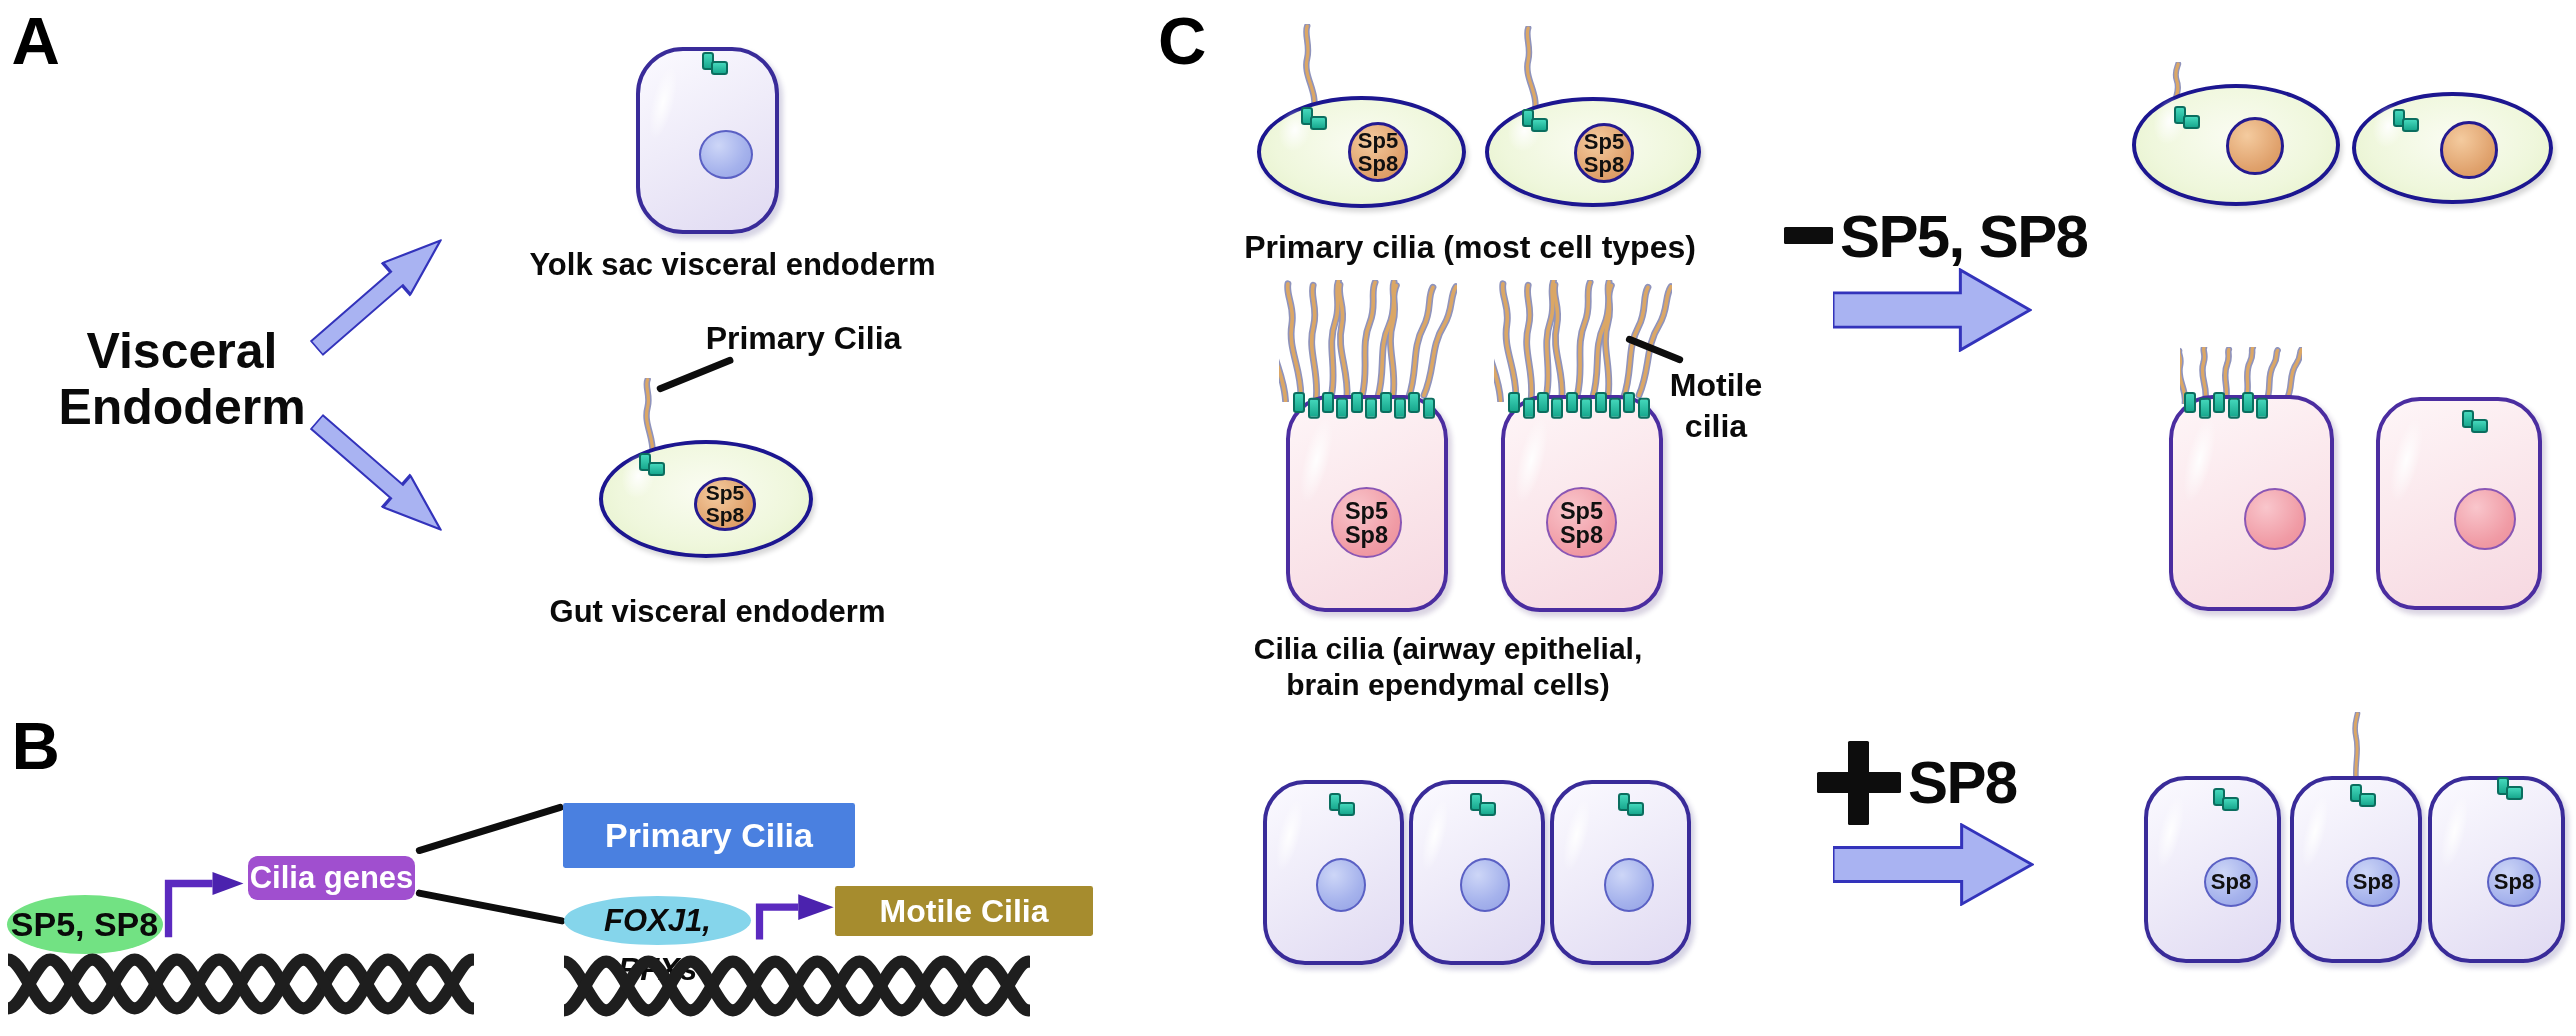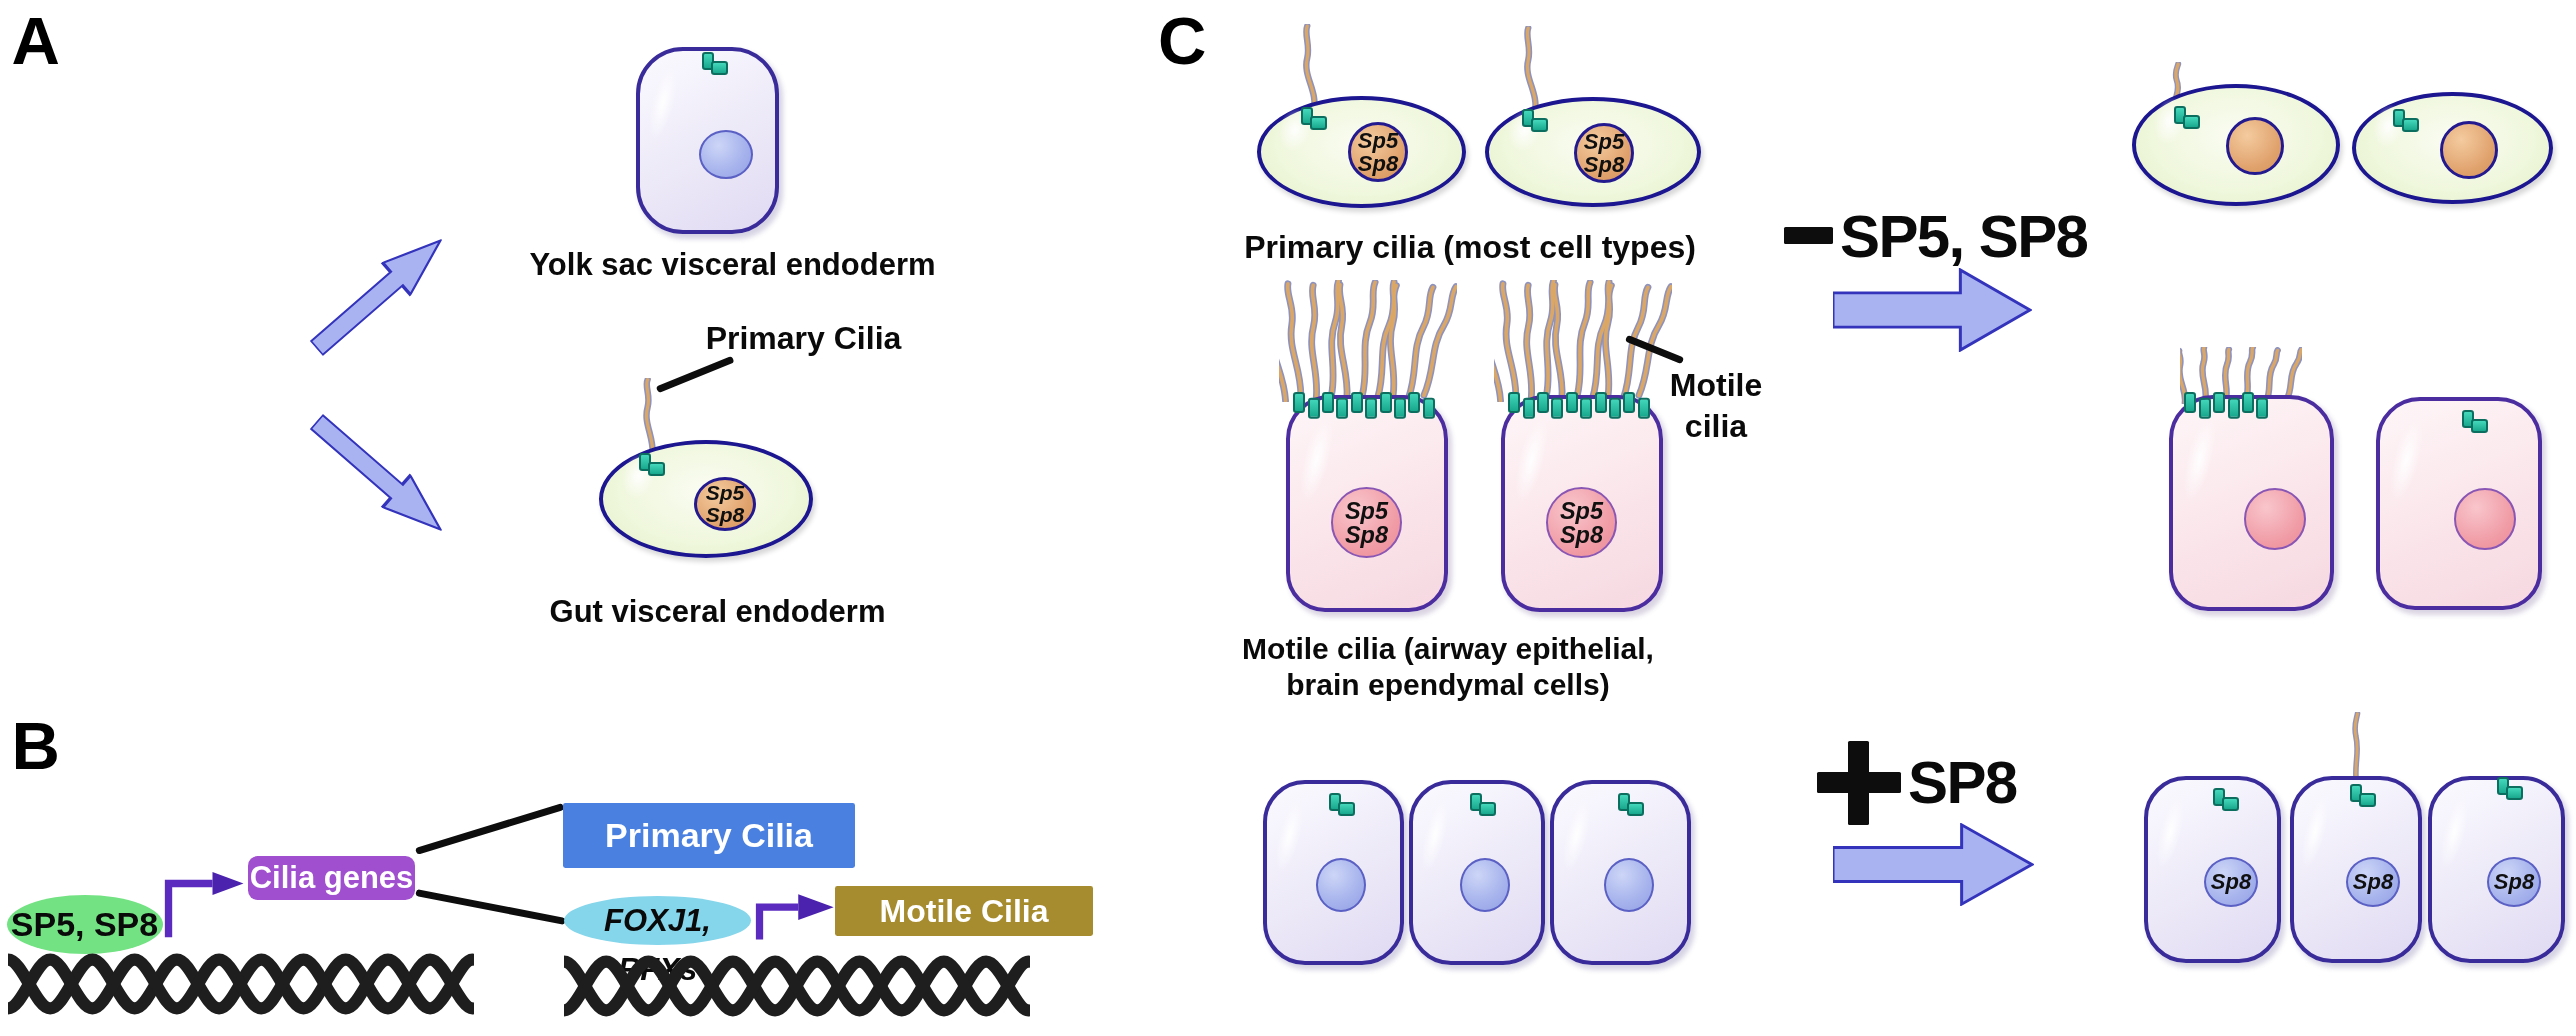--- a/index.html
+++ b/index.html
@@ -5,39 +5,43 @@
   html,body{margin:0;padding:0;background:#ffffff;font-family:"Liberation Sans",sans-serif;}
   #fig{position:relative;width:2576px;height:1037px;background:#ffffff;overflow:hidden;}
   .abs{position:absolute;}
   .lbl{position:absolute;font-weight:bold;color:#0a0a0a;text-align:center;line-height:1.12;}
   .panel-letter{position:absolute;font-weight:bold;color:#000;font-size:67px;line-height:1;}
   .cell{position:absolute;box-sizing:border-box;}
   .cell.lav{background:linear-gradient(150deg,#fbfaff 0%,#efecf9 45%,#e0daf2 100%);border:4px solid #392b99;border-radius:42px;box-shadow:3.2px 4.9px 5.7px rgba(70,60,130,.22);}
   .cell.grn{background:radial-gradient(ellipse at 50% 42%,#fafcf2 0%,#eff7dc 60%,#e3f0c6 100%);border:4.9px solid #1c1690;border-radius:50%;box-shadow:2.4px 4px 4.9px rgba(0,0,0,.16);}
   .cell.pnk{background:linear-gradient(155deg,#fef6f8 0%,#fae5ea 55%,#f6d8e1 100%);border:4.9px solid #4b2da0;border-radius:44px 44px 39px 39px;box-shadow:3.2px 4.9px 5.7px rgba(70,40,110,.2);}
   .hl::before{content:"";position:absolute;left:9%;top:8%;width:16%;height:42%;background:radial-gradient(closest-side,rgba(255,255,255,.95),rgba(255,255,255,0));transform:rotate(14deg);border-radius:50%;}
-  .nuc{position:absolute;border-radius:50%;display:flex;flex-direction:column;align-items:center;justify-content:center;font-style:italic;font-weight:bold;color:#101010;box-sizing:border-box;text-align:center;}
+  .nuc{position:absolute;border-radius:50%;display:flex;flex-direction:column;align-items:center;justify-content:center;font-weight:bold;color:#101010;box-sizing:border-box;text-align:center;}
   .nuc.blue{background:radial-gradient(circle at 35% 30%,#cdd6f7 0%,#a5b2ec 60%,#93a1e4 100%);border:2.4px solid #5a60c4;}
   .nuc.orange{background:radial-gradient(circle at 35% 30%,#f4cb9f 0%,#e0a26d 65%,#d59355 100%);border:3.2px solid #241a90;}
   .nuc.pink{background:radial-gradient(circle at 35% 30%,#f9c6cc 0%,#f09ba5 65%,#eb8d99 100%);border:2.4px solid #8a56b4;}
   .cent{position:absolute;width:12px;height:18px;background:linear-gradient(180deg,#45d8bc,#18a88e);border:2px solid #0b6e5f;border-radius:3.2px;box-sizing:border-box;z-index:6;}
   .cent::after{content:"";position:absolute;left:7.3px;top:7.3px;width:13px;height:9.7px;background:linear-gradient(180deg,#45d8bc,#18a88e);border:2px solid #0b6e5f;border-radius:3.2px;}
   .bbrow{position:absolute;display:flex;gap:2.4px;z-index:6;}
   .bb{width:12px;height:21px;background:linear-gradient(180deg,#43d6ba,#17a78d);border:2px solid #0b6e5f;border-radius:3.2px;box-sizing:border-box;}
   .bbrow .bb:nth-child(even){transform:translateY(5.7px);}
   .line{position:absolute;background:#0d0d0d;border-radius:3.2px;}
   .box{position:absolute;font-weight:bold;text-align:center;box-sizing:border-box;}
 </style>
 </head>
 <body>
 
 <div id="fig">
 
   <div class="panel-letter" style="left:11.4px;top:6.5px;">A</div>
 
+  <div class="lbl" style="left:32px;top:323px;width:300px;font-size:50px;">
+    <div>Visceral</div>
+    <div>Endoderm</div>
+  </div>
 
   <svg class="abs" style="left:296px;top:272px;transform:rotate(-41deg);" width="166" height="44" viewBox="0 0 100 44" preserveAspectRatio="none">
     <polygon points="0,13 64,13 64,1 99,22 64,43 64,31 0,31" fill="#a9b3f2" stroke="#3333bb" stroke-width="2"></polygon>
   </svg>
   <svg class="abs" style="left:296px;top:454px;transform:rotate(41deg);" width="166" height="44" viewBox="0 0 100 44" preserveAspectRatio="none">
     <polygon points="0,13 64,13 64,1 99,22 64,43 64,31 0,31" fill="#a9b3f2" stroke="#3333bb" stroke-width="2"></polygon>
   </svg>
 
   <div class="cell lav hl" style="left:636px;top:47px;width:143px;height:187px;border-radius:47px;"></div>
   <div class="cent" style="left:702px;top:52px;"></div>
@@ -216,21 +220,21 @@
     <span>Sp8</span>
   </div>
 
   <div class="line" style="left:1624px;top:346px;width:61px;height:7.3px;transform:rotate(22deg);"></div>
   <div class="lbl" style="left:1655px;top:365px;width:122px;font-size:32px;line-height:41px;">
     <div>Motile</div>
     <div>cilia</div>
   </div>
 
   <div class="lbl" style="left:1156px;top:631px;width:584px;font-size:30px;line-height:36px;">
-    <div>Motile cilia (airway epithelial,</div>
+    <div>Cilia cilia (airway epithelial,</div>
     <div>brain ependymal cells)</div>
   </div>
 
   <div class="cell lav hl" style="left:1263px;top:780px;width:141px;height:185px;"></div>
   <div class="cell lav hl" style="left:1409px;top:780px;width:136px;height:185px;"></div>
   <div class="cell lav hl" style="left:1550px;top:780px;width:141px;height:185px;"></div>
   <div class="cent" style="left:1329px;top:793px;"></div>
   <div class="cent" style="left:1470px;top:793px;"></div>
   <div class="cent" style="left:1618px;top:793px;"></div>
   <div class="nuc blue" style="left:1316px;top:858px;width:50px;height:54px;"></div>

